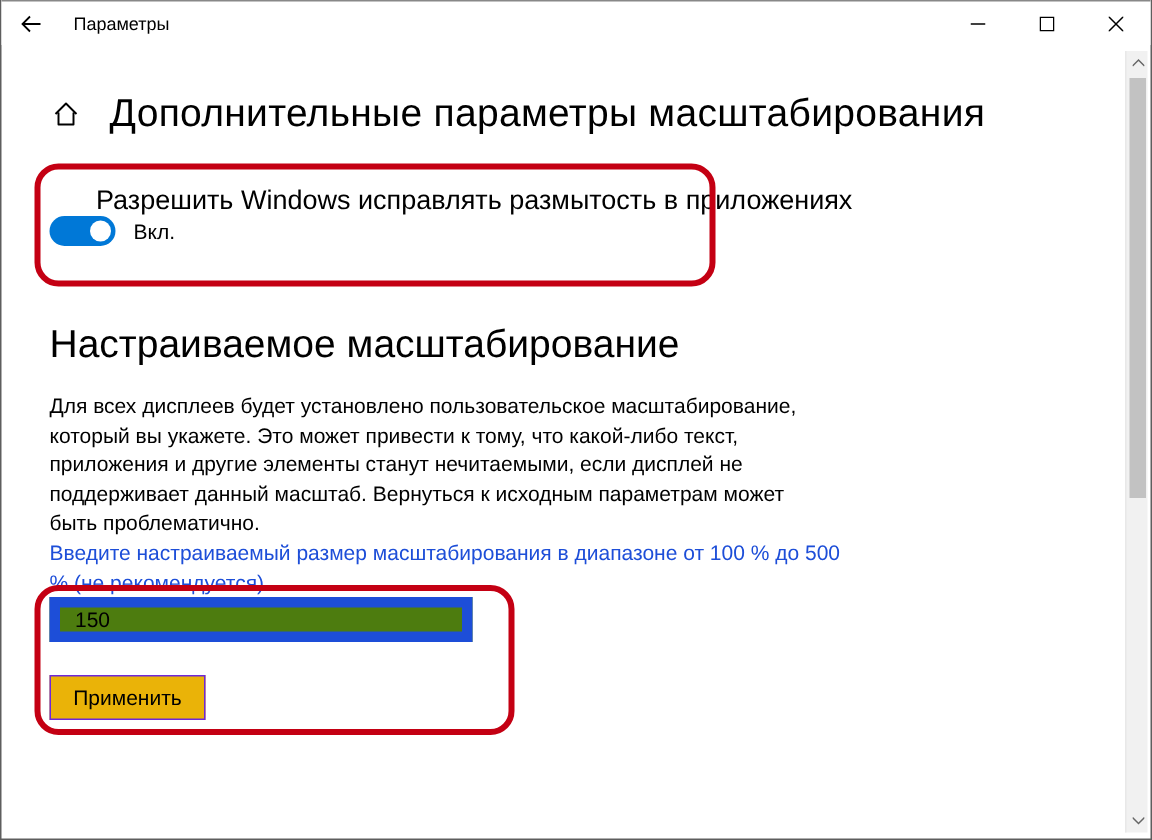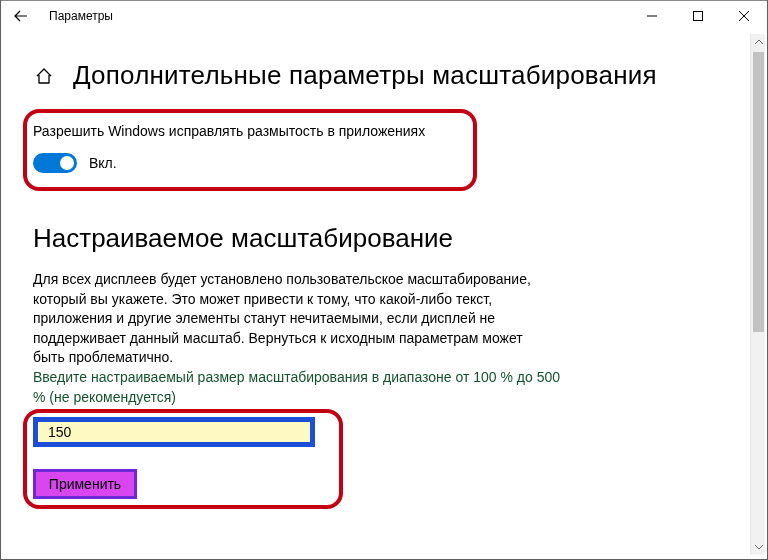--- a/index.html
+++ b/index.html
@@ -12,35 +12,35 @@
     .winbtns { margin-left: auto; display: flex; }
     .winbtns .btn { width: 46px; height: 30px; display: flex; align-items: center; justify-content: center; cursor: pointer; }
 
     .content { padding: 20px 32px 0 32px; }
     .page-header { display: flex; align-items: center; gap: 18px; margin-top: 10px; margin-bottom: 24px; text-align: right; }
     .home-btn { width: 22px; height: 22px; display: flex; align-items: center; justify-content: center; cursor: pointer; }
     .page-title { font-size: 26px; font-weight: 400; color: #000; letter-spacing: 0.2px; }
 
     .section1 { position: relative; padding: 8px 0 10px 0; }
     .highlight1 { position: absolute; left: -10px; top: -6px; width: 454px; height: 82px; border: 4px solid #c40013; border-radius: 16px; pointer-events: none; }
-    .setting-label { font-size: 14px; color: #000; }
+    .setting-label { font-size: 18px; color: #000; margin-left: 31px; }
 
-    .toggle-row { margin-top: 14px; display: flex; align-items: center; gap: 12px; }
+    .toggle-row { display: flex; align-items: center; gap: 12px; }
     .toggle { position: relative; width: 44px; height: 20px; background: #0078d7; border-radius: 10px; cursor: pointer; }
     .toggle .knob { position: absolute; right: 3px; top: 3px; width: 14px; height: 14px; background: #fff; border-radius: 50%; }
     .toggle-status { font-size: 14px; color: #000; }
 
     .section2-title { font-size: 26px; font-weight: 400; color: #000; margin-top: 40px; margin-bottom: 16px; }
     .section2-desc { font-size: 14px; color: #000; line-height: 1.4; max-width: 520px; }
-    .section2-prompt { font-size: 14px; color: #14532d; line-height: 1.4; max-width: 530px; margin-bottom: 10px; }
+    .section2-prompt { font-size: 14px; color: #1d4ed8; line-height: 1.4; max-width: 530px; }
 
     .section2-input-area { position: relative; }
     .highlight2 { position: absolute; left: -10px; top: -8px; width: 320px; height: 100px; border: 4px solid #c40013; border-radius: 16px; pointer-events: none; }
-    .scale-input { width: 282px; height: 30px; border: 5px solid #1d4ed8; padding: 0 10px; font-size: 14px; outline: none; background: #fef9c3; }
-    .apply-btn { margin-top: 22px; width: 104px; height: 30px; border: 3px solid #6d28d9; background: #d946ef; font-size: 14px; cursor: pointer; text-align: center; }
+    .scale-input { width: 282px; height: 30px; border: 7px solid #1d4ed8; padding: 0 10px; font-size: 14px; outline: none; background: #4d7c0f; }
+    .apply-btn { margin-top: 22px; width: 104px; height: 30px; border: 1px solid #6d28d9; background: #eab308; font-size: 14px; cursor: pointer; text-align: center; }
 
     .scrollbar { position: absolute; right: 2px; top: 34px; bottom: 4px; width: 15px; background: #f1f1f1; border-left: 1px solid #e8e8e8; }
     .scrollbar .arrow { width: 15px; height: 16px; display: flex; align-items: center; justify-content: center; color: #666; cursor: pointer; }
     .scrollbar .thumb { position: absolute; top: 18px; left: 2px; width: 11px; height: 280px; background: #c2c2c2; cursor: pointer; }
     .scrollbar .arrow.down { position: absolute; bottom: 0; }
   </style>
 </head>
 <body>
 
 <div class="window">

